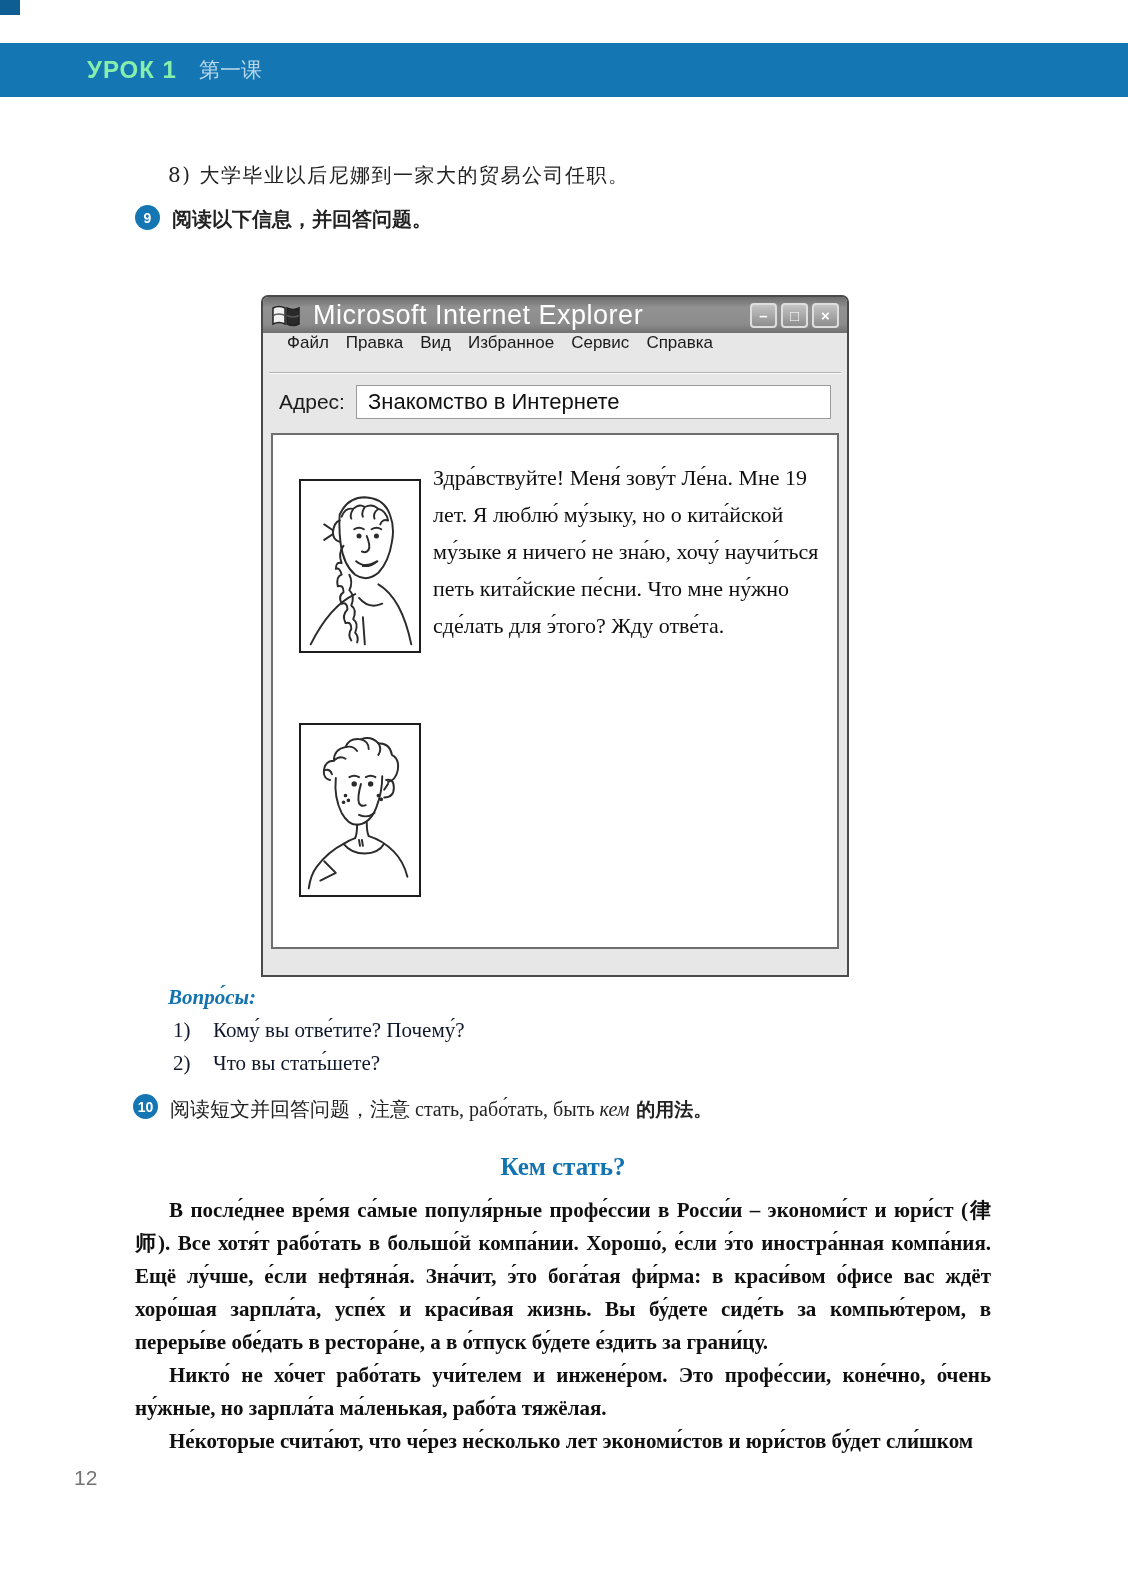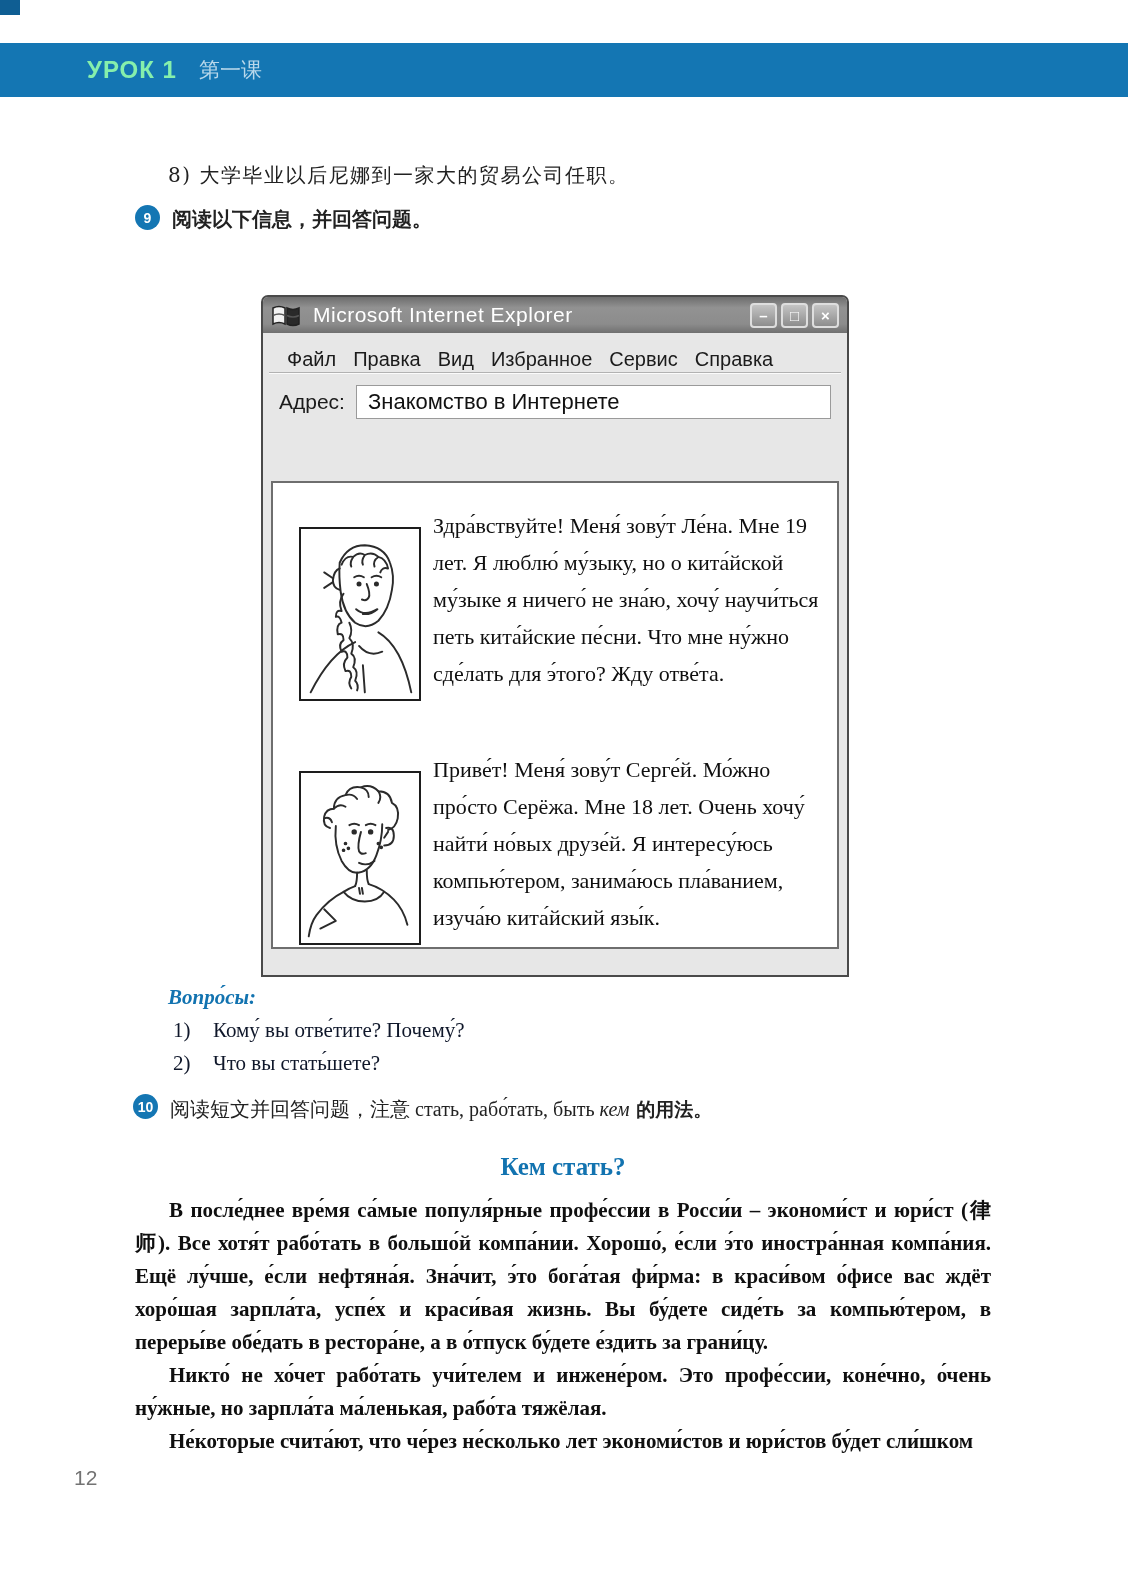--- a/index.html
+++ b/index.html
@@ -27,36 +27,36 @@
   .ex10-text .ru{font-weight:normal;font-family:"Liberation Serif",serif;font-size:20px;}
   .ex10-text .ru-italic{font-style:italic;font-weight:normal;font-family:"Liberation Serif",serif;font-size:20px;}
 
   
   .browser{position:absolute;left:261px;top:295px;width:588px;height:682px;background:#e7e7e7;
            border:2px solid #4a4a4a;border-radius:7px 7px 0 0;box-sizing:border-box;}
   .titlebar{position:absolute;left:0;top:0;right:0;height:36px;border-radius:5px 5px 0 0;
             background:linear-gradient(180deg,#6d6d6d 0%,#929292 30%,#8c8c8c 75%,#707070 100%);
             display:flex;align-items:center;padding:0 8px;box-sizing:border-box;}
   .win-logo{width:30px;height:24px;margin-right:12px;flex:0 0 auto;}
-  .win-title{color:#ffffff;font-size:21px;font-weight:500;letter-spacing:0.5px;flex:1;
+  .win-title{color:#ffffff;font-size:27px;font-weight:500;letter-spacing:0.5px;flex:1;
              white-space:nowrap;overflow:hidden;}
   .win-btns{display:flex;gap:4px;}
   .win-btn{width:27px;height:25px;border-radius:4px;border:2px solid #dedede;box-sizing:border-box;
            background:linear-gradient(180deg,#c4c4c4,#8d8d8d);color:#ffffff;font-weight:bold;
            font-size:15px;display:flex;align-items:center;justify-content:center;line-height:1;}
-  .menubar{position:absolute;left:2px;top:36px;right:2px;height:38px;display:flex;align-items:flex-end;
-           gap:17px;padding-left:22px;font-size:20px;color:#1b1b1b;}
+  .menubar{position:absolute;left:2px;top:36px;right:2px;height:38px;display:flex;align-items:flex-start;
+           gap:17px;padding-left:22px;font-size:17px;color:#1b1b1b;}
   .menu-groove{position:absolute;left:6px;top:75px;right:6px;height:0;
                border-top:1px solid #b2b2b2;border-bottom:1px solid #fbfbfb;}
   .addressbar{position:absolute;left:2px;top:79px;right:2px;height:52px;display:flex;align-items:center;
               padding:0 14px;gap:11px;font-size:21px;color:#1b1b1b;}
   .address-input{flex:1;height:34px;background:#fff;border:1px solid #9a9a9a;box-sizing:border-box;
                  display:flex;align-items:center;padding-left:11px;font-size:22px;color:#111;}
   .browser-content{position:absolute;left:8px;right:8px;top:136px;bottom:26px;background:#ffffff;
-                   border:2px solid #6e6e6e;margin-top:48px;}
+                   border:2px solid #6e6e6e;}
   .portrait-frame{position:absolute;left:26px;width:122px;height:174px;border:2px solid #1d1d1d;
                   box-sizing:border-box;background:#fff;}
   .portrait-frame svg{width:100%;height:100%;}
   .post-text{position:absolute;left:160px;width:400px;font-family:"Liberation Serif",serif;
              font-size:22px;line-height:37px;color:#0f0f0f;}
   .p1-frame{top:44px;}  .p1-text{top:24px;}
   .p2-frame{top:288px;} .p2-text{top:268px;}
 
   
   .q-heading{position:absolute;left:168px;top:985px;color:#1273b0;font-family:"Liberation Serif",serif;
@@ -167,21 +167,20 @@
             <circle cx="80" cy="72" r="0.9" fill="#2b2b2b"></circle>
               <circle cx="83" cy="76" r="0.9" fill="#2b2b2b"></circle>
             <path d="M58 102 Q58 112 56 116 M68 100 Q68 110 70 114"></path>
             <path d="M56 116 Q50 118 44 122 Q28 130 16 146 Q10 154 8 168 M70 114 Q84 118 96 130 Q106 140 110 156"></path>
             <path d="M44 122 Q52 132 66 132 Q80 132 86 122"></path>
             <path d="M24 140 L36 152 L20 160"></path>
             <path d="M60 118 L61 124 M63 118 L64 124"></path>
           </g>
         </svg>
       </div>
-      <div class="post-text p2-text">Приве́т! Меня́ зову́т Серге́й. Мо́жно про́сто Серёжа. Мне 18 лет. Очень хочу́ найти́ но́вых друзе́й. Я интересу́юсь компью́тером, занима́юсь пла́ванием, изуча́ю кита́йский язы́к.</div>
 
     </div>
   </div>
 
   <div class="q-heading">Вопро́сы:</div>
   <div class="q-row q1">
     <span class="q-num">1)</span><span>Кому́ вы отве́тите? Почему́?</span>
   </div>
   <div class="q-row q2">
     <span class="q-num">2)</span><span>Что вы стать́шете?</span>

